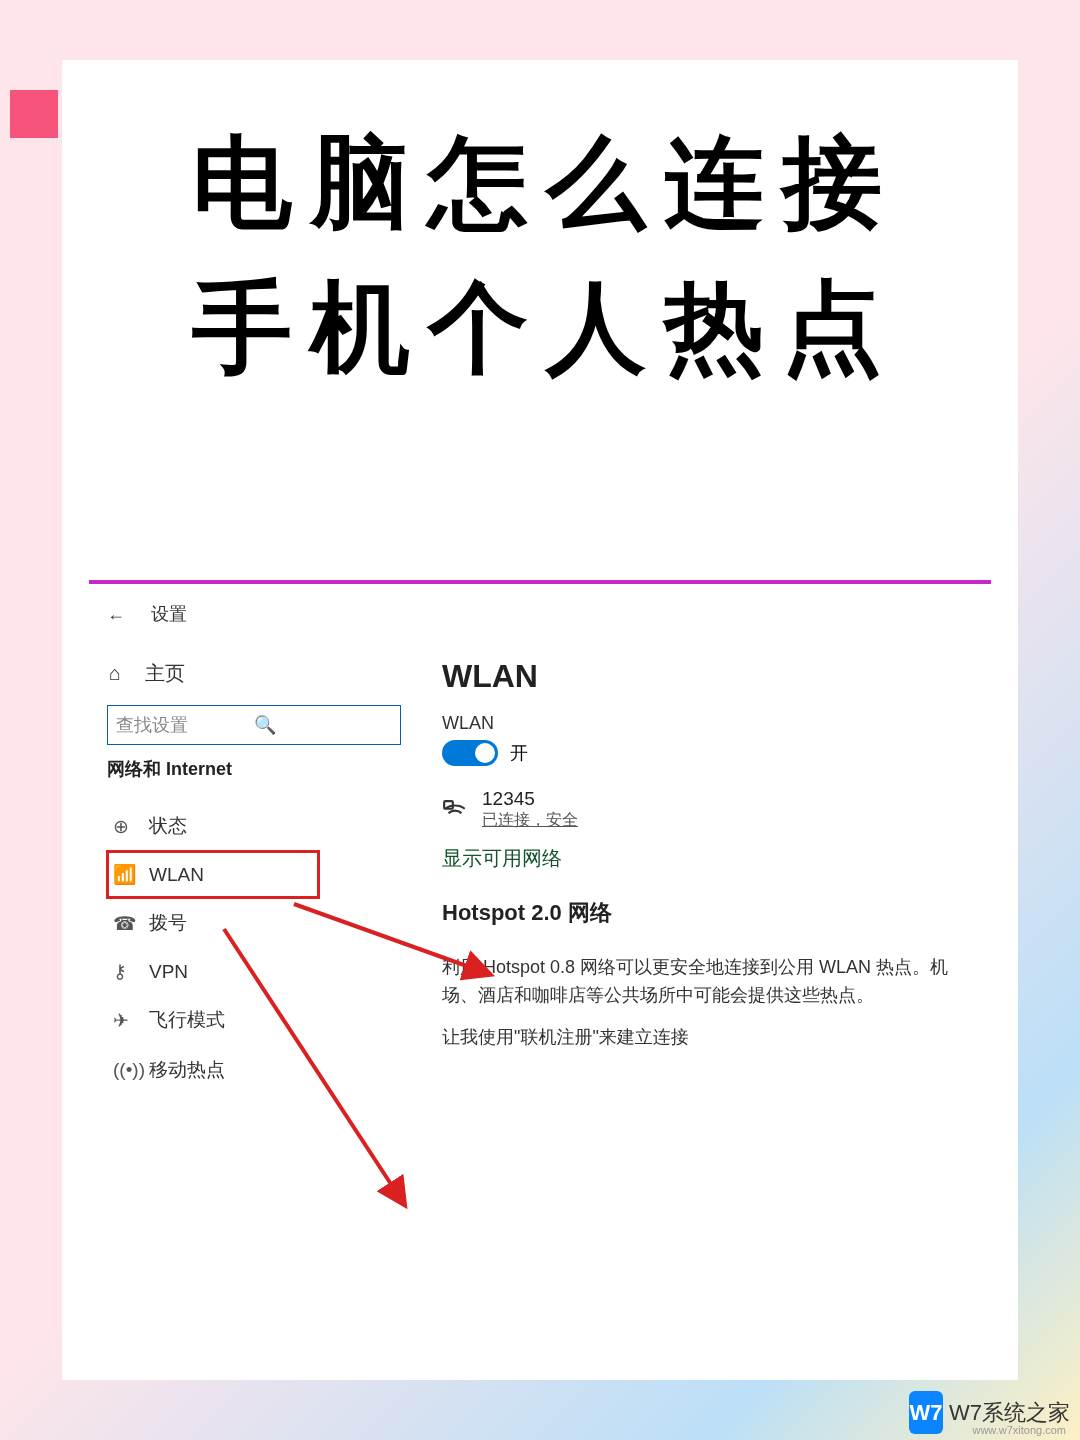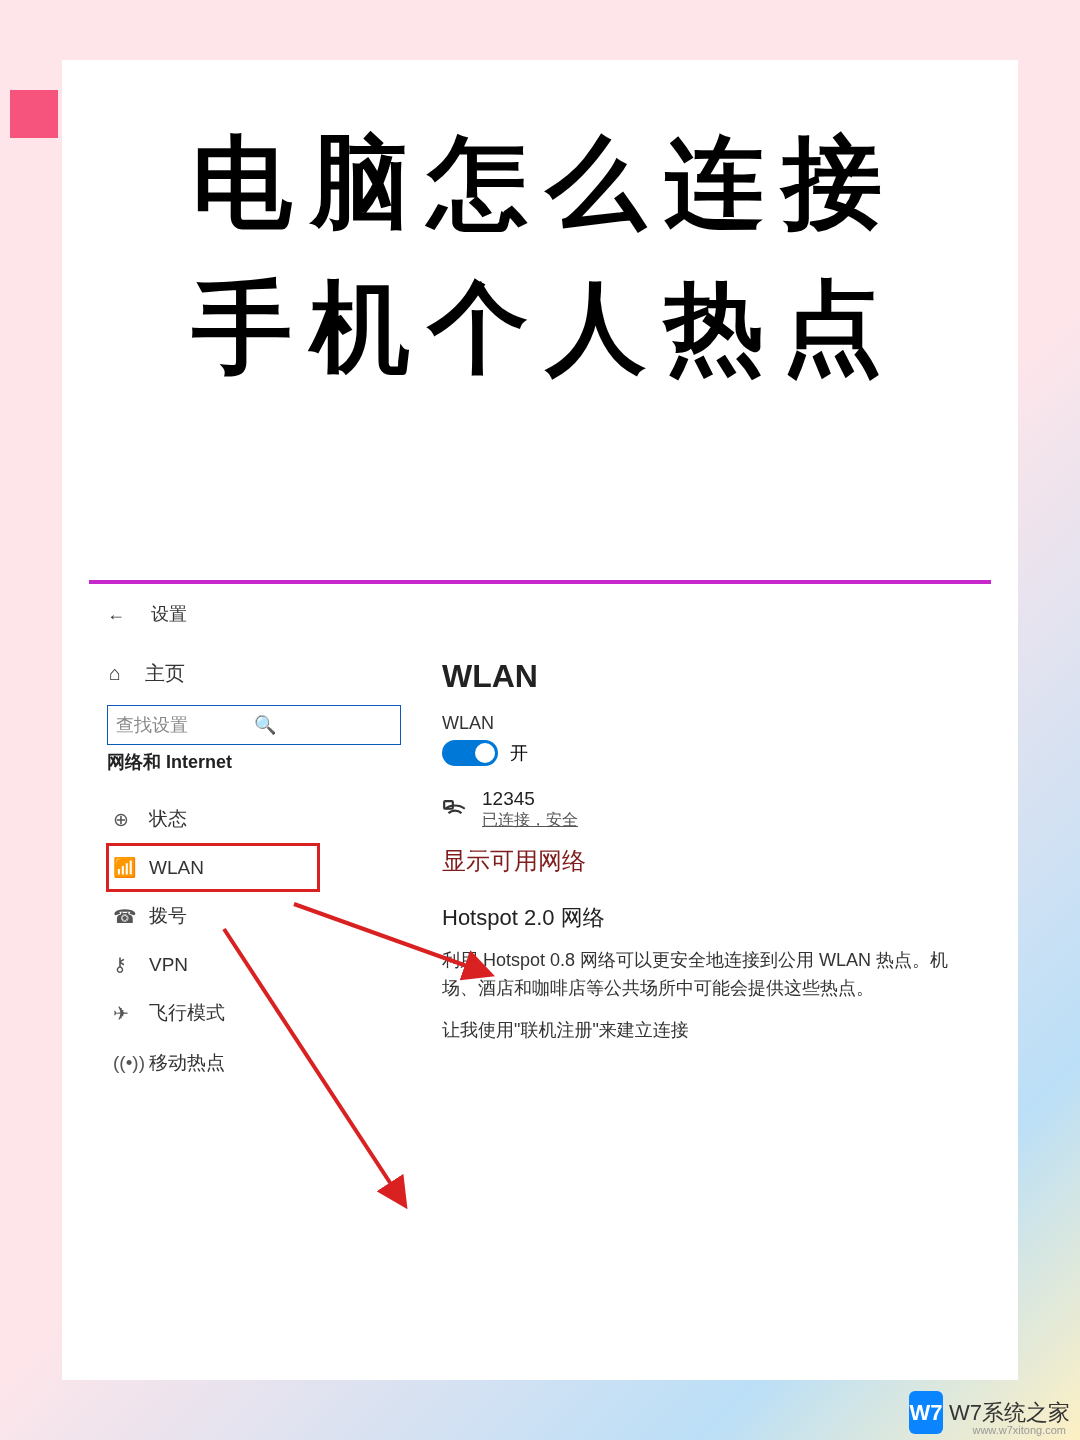--- a/index.html
+++ b/index.html
@@ -8,40 +8,40 @@
   .card{position:absolute;left:62px;top:60px;right:62px;bottom:60px;background:#fff;}
   .title-wrap{padding:50px 28px 10px 40px;text-align:center;}
   .title-line{font-size:100px;font-weight:900;letter-spacing:18px;line-height:1.45;}
   .shot{position:absolute;left:27px;right:27px;top:520px;bottom:30px;border-top:4px solid #c628cc;background:#fff;overflow:hidden;}
   .win-header{display:flex;align-items:center;height:40px;padding:10px 18px 0 18px;color:#333;font-size:18px;}
   .back-arrow{margin-right:26px;}
   .settings-body{display:flex;height:calc(100% - 44px);}
   .sidebar{width:317px;padding:18px 0 0 18px;}
   .home-row{display:flex;align-items:center;font-size:20px;color:#333;padding:8px 0 18px 2px;}
   .home-row .icn{width:22px;display:inline-block;margin-right:14px;}
-  .search-box{border:1px solid #0a5bb8;height:38px;width:276px;display:flex;align-items:center;padding:0 8px;color:#888;font-size:18px;margin-bottom:5px;}
+  .search-box{border:1px solid #0a5bb8;height:38px;width:276px;display:flex;align-items:center;padding:0 8px;color:#888;font-size:18px;margin-bottom:12px;}
   .search-box span{flex:1;}
   .section-label{font-weight:bold;font-size:18px;color:#222;margin:4px 0 20px 0;}
   .side-item{display:flex;align-items:center;padding:12px 6px;font-size:19px;color:#333;}
   .side-item .icn{width:22px;margin-right:14px;color:#555;}
   .side-item.hl{outline:3px solid #d92121;outline-offset:-2px;width:200px;}
   .content{flex:1;padding:24px 18px 0 18px;}
   .content h1{font-size:32px;font-weight:600;margin:0 0 18px 0;color:#222;}
   .subhead{font-size:18px;color:#333;margin-bottom:6px;}
   .toggle{display:flex;align-items:center;margin-bottom:22px;}
   .toggle-pill{width:56px;height:26px;border-radius:13px;background:#0078d7;position:relative;}
   .toggle-pill::after{content:"";position:absolute;right:3px;top:3px;width:20px;height:20px;border-radius:50%;background:#fff;}
   .toggle-label{margin-left:12px;font-size:18px;}
   .net-row{display:flex;align-items:flex-end;margin-bottom:14px;}
   .net-row .icn{width:28px;margin-right:12px;font-size:22px;color:#333;}
   .net-name{font-size:19px;color:#222;}
   .net-sub{font-size:16px;color:#555;text-decoration:underline;}
-  .linkish{color:#7f1d1d;font-size:24px;margin:10px 0;display:block;}
+  .linkish{color:#14532d;font-size:20px;margin:10px 0;display:block;}
   .link-hl{border-bottom:3px solid #d92121;padding-bottom:2px;display:inline-block;}
-  .h2{font-size:22px;color:#222;margin:26px 0 14px 0;}
+  .h2{font-size:22px;color:#222;margin:26px 0 26px 0;font-weight:bold;}
   .para{font-size:18px;color:#333;line-height:1.55;margin-bottom:14px;}
   
   .anno{position:absolute;pointer-events:none;}
   
   .wm{position:absolute;right:10px;bottom:6px;display:flex;align-items:center;font-size:22px;color:#333;}
   .wm .logo{width:34px;height:43px;background:#0a84ff;border-radius:6px;color:#fff;font-weight:bold;display:flex;align-items:center;justify-content:center;margin-right:6px;}
   .wm .sub{font-size:11px;color:#999;position:absolute;right:4px;bottom:-2px;}
 </style>
 </head>
 <body>

